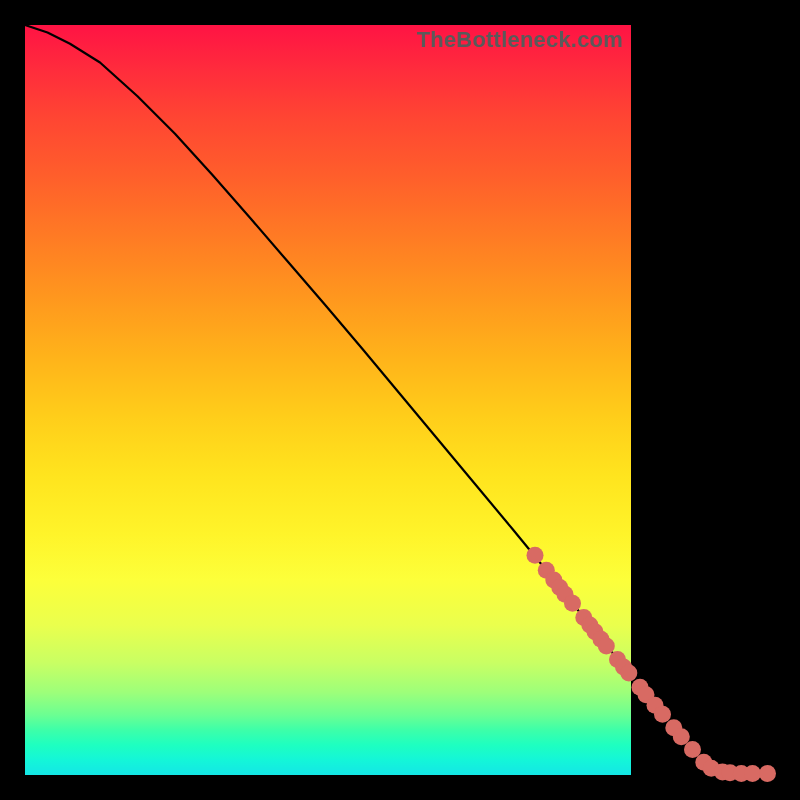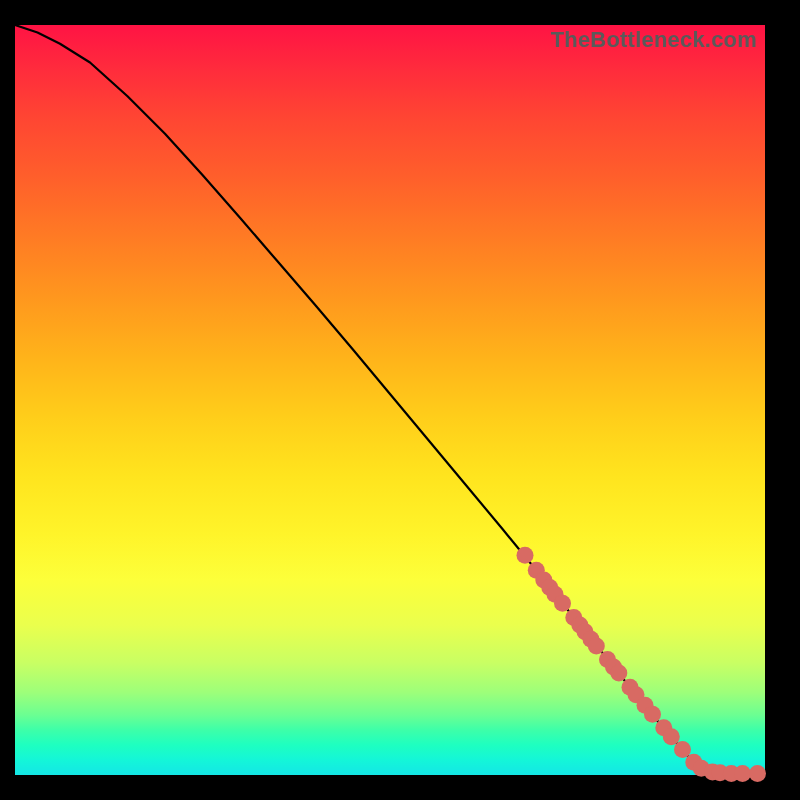--- a/index.html
+++ b/index.html
@@ -12,23 +12,23 @@
     font-family: Arial, Helvetica, sans-serif;
   }
   .frame {
     position: relative;
     width: 800px;
     height: 800px;
     background: #000;
   }
   .plot-area {
     position: absolute;
-    left: 15px;
+    left: 25px;
     top: 25px;
-    width: 750px;
+    width: 606px;
     height: 750px;
     
     background: linear-gradient(
       to bottom,
       #ff1344 0%,
       #ff2c3c 6%,
       #ff4433 12%,
       #ff5e2b 20%,
       #ff7a24 28%,
       #ff961e 36%,

